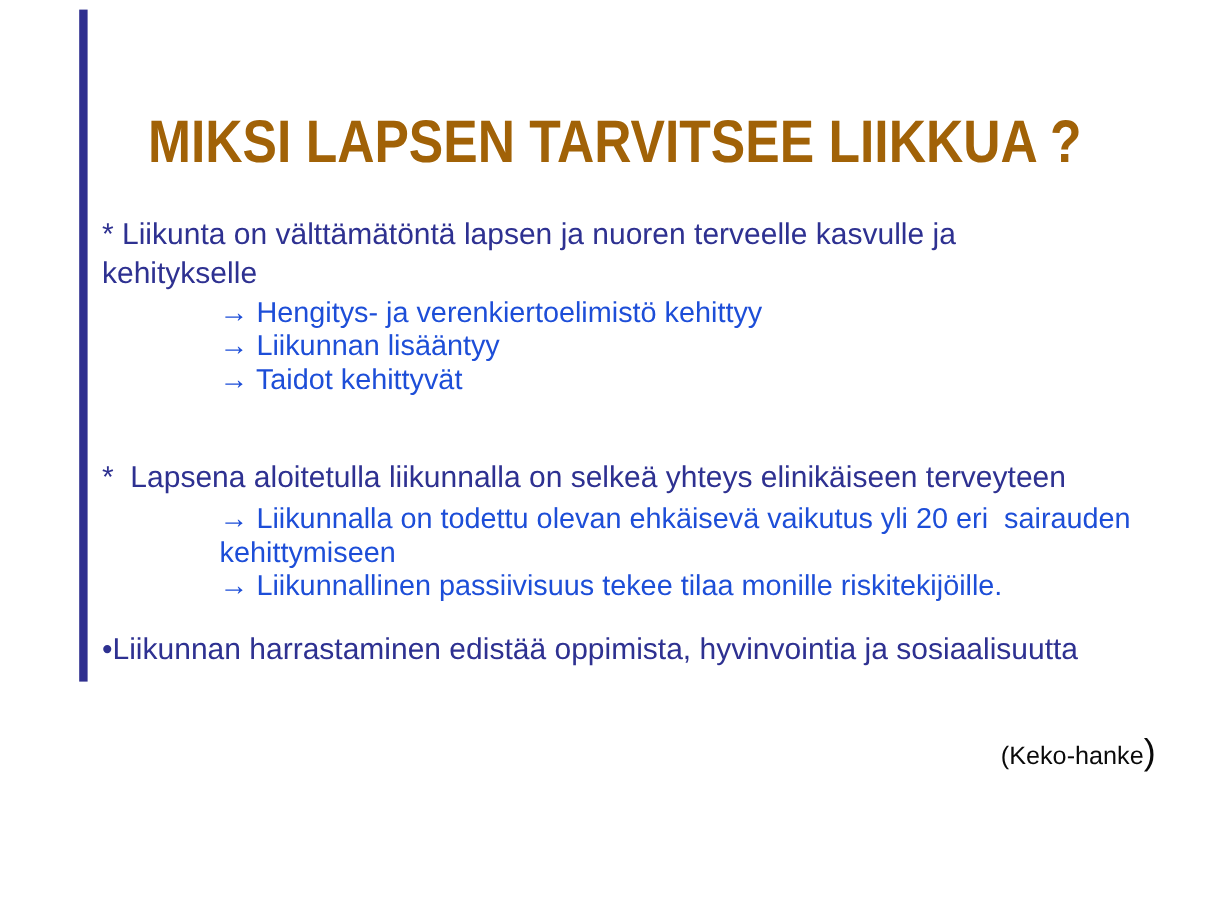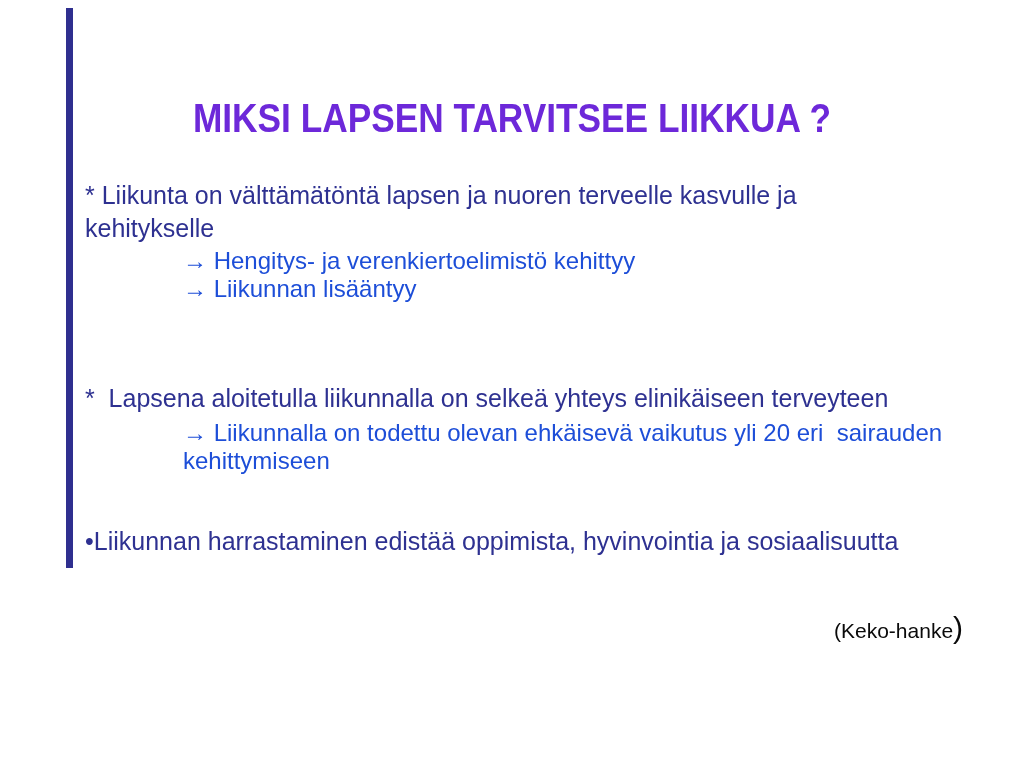--- a/index.html
+++ b/index.html
@@ -18,22 +18,22 @@
     width: 7px;
     height: 560px;
     background: #2f2f8f;
   }
   .title {
     position: absolute;
     top: 96px;
     left: 0;
     width: 1024px;
     text-align: center;
-    color: #6d28d9;
-    font-size: 41px;
+    color: #a16207;
+    font-size: 50px;
     font-weight: bold;
     line-height: 44px;
     text-decoration: underline;
   }
   .title .squeeze {
     display: inline-block;
     transform: scaleX(0.86);
     transform-origin: 50% 50%;
     white-space: pre;
   }
@@ -70,29 +70,31 @@
   </div>
 
   <div class="block blue" id="block-point1">
     <div class="line">* Liikunta on välttämätöntä lapsen ja nuoren terveelle kasvulle ja</div>
     <div class="line">kehitykselle</div>
   </div>
 
   <div class="block black" id="block-sub1">
     <div class="line">→ Hengitys- ja verenkiertoelimistö kehittyy</div>
     <div class="line">→ Liikunnan lisääntyy</div>
+    <div class="line">→ Taidot kehittyvät</div>
   </div>
 
   <div class="block blue" id="block-point2">
     <div class="line">*  Lapsena aloitetulla liikunnalla on selkeä yhteys elinikäiseen terveyteen</div>
   </div>
 
   <div class="block black" id="block-sub2">
     <div class="line">→ Liikunnalla on todettu olevan ehkäisevä vaikutus yli 20 eri  sairauden</div>
     <div class="line">kehittymiseen</div>
+    <div class="line">→ Liikunnallinen passiivisuus tekee tilaa monille riskitekijöille.</div>
   </div>
 
   <div class="block blue" id="block-point3">
     <div class="line">•Liikunnan harrastaminen edistää oppimista, hyvinvointia ja sosiaalisuutta</div>
   </div>
 
   <div class="caption"><span>(Keko-hanke</span><span class="big-paren">)</span></div>
 
 </div>
 

